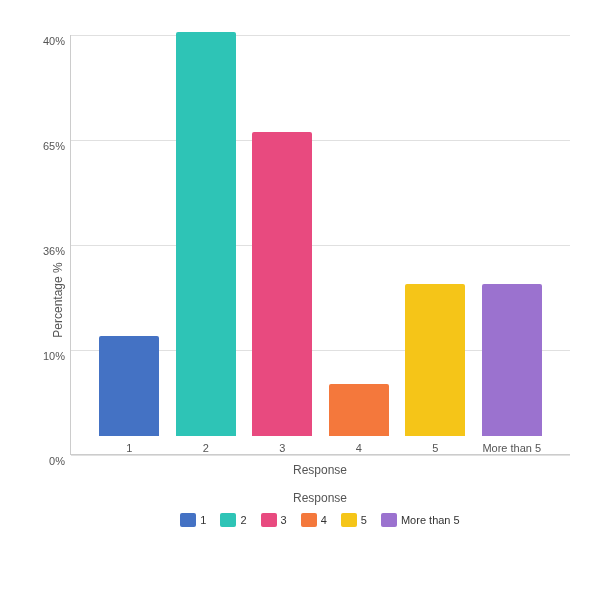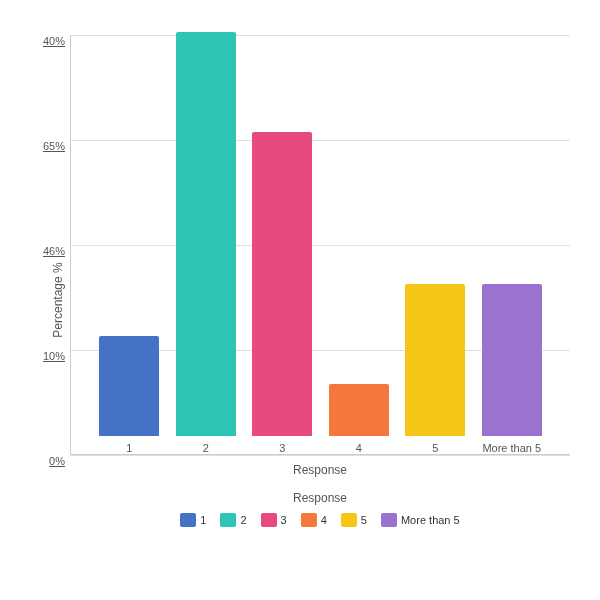--- a/index.html
+++ b/index.html
@@ -49,21 +49,20 @@
       border-top: 1px solid #e0e0e0;
     }
     .y-label {
       position: absolute;
       right: calc(100% + 6px);
       transform: translateY(50%);
       font-size: 11px;
       color: #555;
       text-align: right;
       white-space: nowrap;
-      text-decoration: underline;
     }
     .bars-group {
       position: absolute;
       bottom: 0;
       left: 0;
       width: 100%;
       height: 100%;
       display: flex;
       align-items: flex-end;
       justify-content: space-around;
@@ -125,21 +124,21 @@
 <div class="chart-container">
   <span class="chart-title-y">Percentage %</span>
 
   <div class="chart-area">
     <div class="grid-lines" id="grid-lines">
         <div class="grid-line" style="top: 0px;"></div>
         <span class="y-label" style="bottom: auto; top: -6px;">40%</span>
         <div class="grid-line" style="top: 105px;"></div>
         <span class="y-label" style="bottom: auto; top: 99px;">65%</span>
         <div class="grid-line" style="top: 210px;"></div>
-        <span class="y-label" style="bottom: auto; top: 204px;">46%</span>
+        <span class="y-label" style="bottom: auto; top: 204px;">36%</span>
         <div class="grid-line" style="top: 315px;"></div>
         <span class="y-label" style="bottom: auto; top: 309px;">10%</span>
         <div class="grid-line" style="top: 420px;"></div>
         <span class="y-label" style="bottom: auto; top: 414px;">0%</span>
       </div>
     <div class="bars-group" id="bars-group">
         <div class="bar-wrapper">
           <div class="bar" style="height: 99.75px; background-color: rgb(68, 114, 196);"></div>
           <div class="x-label">1</div>
         </div>

